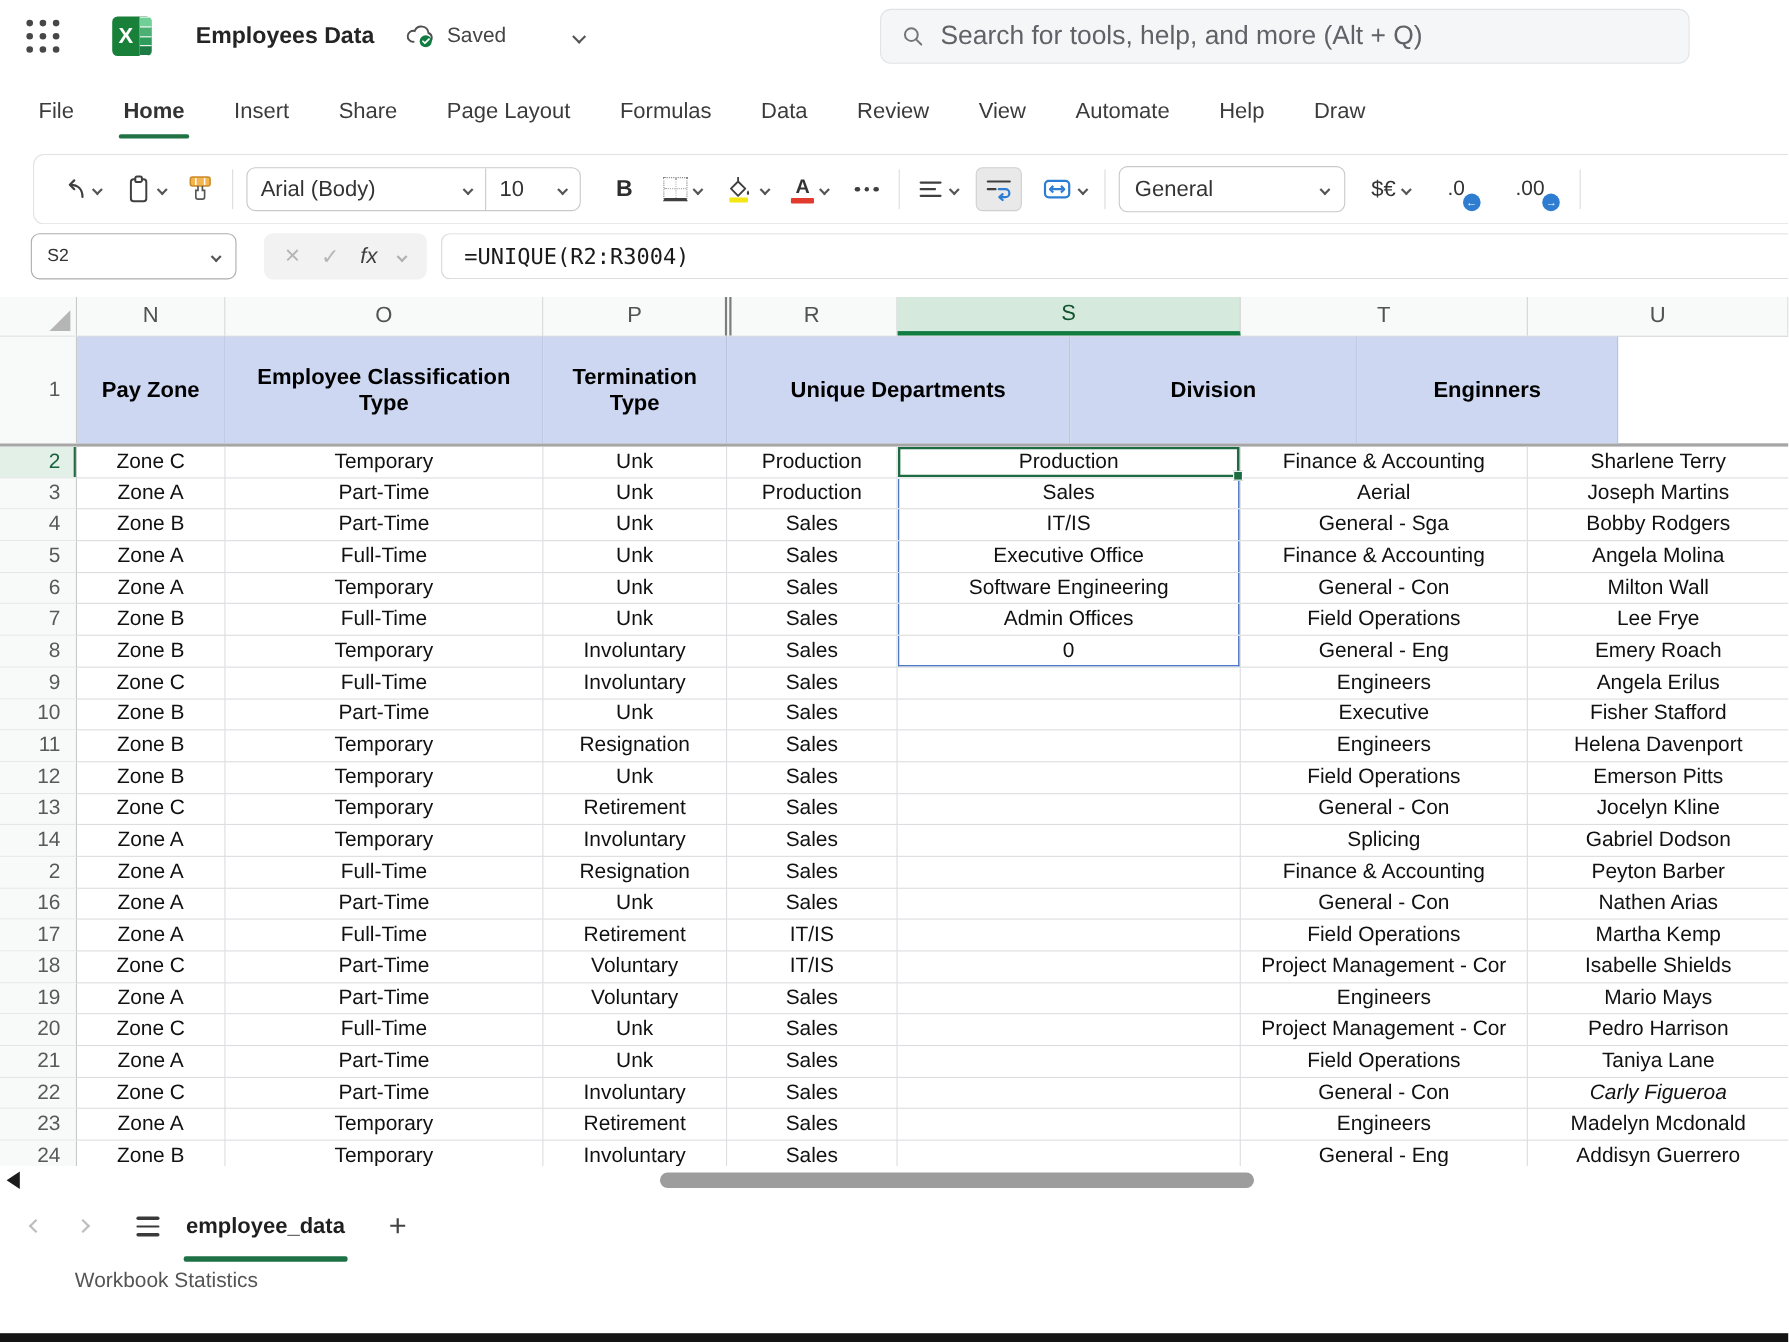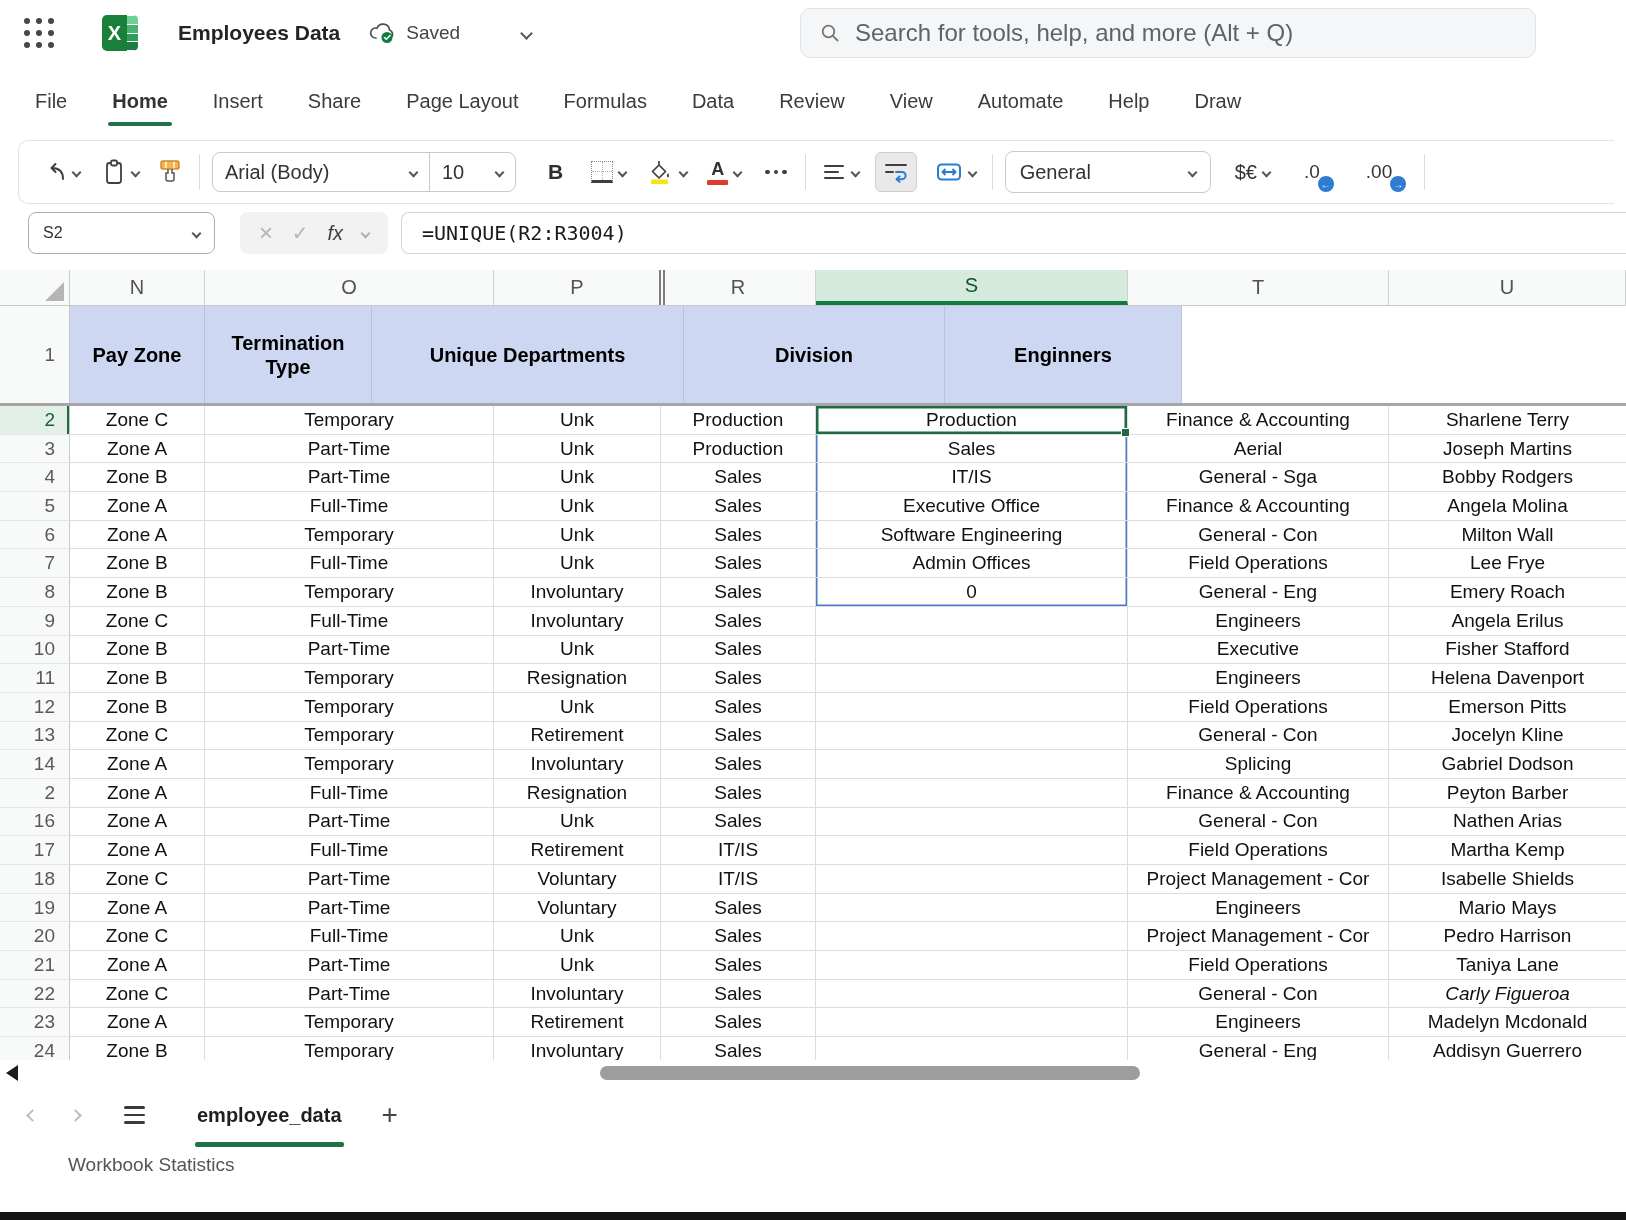--- a/index.html
+++ b/index.html
@@ -23,21 +23,21 @@
   .searchbox { position:absolute; left:800px; top:8px; width:736px; height:50px; background:#f5f6f7; border:1px solid #e1e3e5; border-radius:10px; display:flex; align-items:center; padding:0 18px; gap:14px; cursor:text; }
   .searchbox .ph { color:#5f6368; font-size:24px; }
 
   
   .menubar { position:absolute; left:0; top:74px; width:1626px; height:54px; display:flex; align-items:center; gap:41px; padding-left:33px; font-size:20px; color:#3b3b3b; }
   .menu-item { position:relative; cursor:pointer; padding:4px 2px; white-space:nowrap; }
   .menu-item.active { font-weight:700; color:#333; }
   .menu-item.active::after { content:""; position:absolute; left:-2px; right:-2px; bottom:-9px; height:4px; border-radius:2px; background:#217346; }
 
   
-  .ribbon { position:absolute; left:18px; top:140px; width:1596px; height:64px; border:1px solid #e2e2e2; border-right:none; border-radius:10px 0 0 10px; background:#fff; display:flex; align-items:center; padding-left:20px; }
+  .ribbon { position:absolute; left:30px; top:140px; width:1596px; height:64px; border:1px solid #e2e2e2; border-right:none; border-radius:10px 0 0 10px; background:#fff; display:flex; align-items:center; padding-left:20px; }
   .rb { display:flex; align-items:center; gap:6px; cursor:pointer; padding:4px; }
   .rdiv { width:1px; height:36px; background:#dcdcdc; margin:0 12px; }
   svg.ic { display:block; }
   .fontbox { display:flex; align-items:center; height:40px; border:1px solid #c9c9c9; border-radius:8px; overflow:hidden; cursor:pointer; }
   .fontbox .fname { width:216px; display:flex; align-items:center; justify-content:space-between; padding:0 12px; font-size:20px; color:#333; }
   .fontbox .fsize { width:86px; display:flex; align-items:center; justify-content:space-between; padding:0 12px; font-size:20px; color:#333; border-left:1px solid #c9c9c9; height:100%; }
   .boldbtn { font-size:21px; font-weight:800; color:#2e2e2e; padding:4px 10px; cursor:pointer; }
   .border-ic { width:22px; height:22px; border:1.5px dotted #8a8a8a; border-bottom:3px solid #3f3f3f; position:relative; }
   .border-ic::before { content:""; position:absolute; left:50%; top:0; bottom:0; border-left:1.5px dotted #b0b0b0; }
   .border-ic::after { content:""; position:absolute; top:50%; left:0; right:0; border-top:1.5px dotted #b0b0b0; }
@@ -89,21 +89,21 @@
   .hscroll { position:absolute; left:0; top:1060px; width:1626px; height:26px; }
   .hscroll .larrow { position:absolute; left:6px; top:5px; width:0; height:0; border-right:12px solid #1b1b1b; border-top:8px solid transparent; border-bottom:8px solid transparent; cursor:pointer; }
   .hscroll .thumb { position:absolute; left:600px; top:6px; width:540px; height:14px; border-radius:7px; background:#9d9d9d; cursor:grab; }
   .tabbar { position:absolute; left:0; top:1086px; width:1626px; height:58px; display:flex; align-items:center; }
   .tn { margin-left:28px; cursor:pointer; }
   .tn .chev { border-color:#bdbdbd; }
   .chev.left { transform:rotate(135deg); }
   .chev.right { transform:rotate(-45deg); }
   .hamb { margin-left:44px; display:flex; flex-direction:column; gap:5px; cursor:pointer; }
   .hamb i { width:21px; height:2.6px; background:#3a3a3a; border-radius:2px; }
-  .sheettab { position:relative; margin-left:50px; font-size:20px; font-weight:600; color:#1f1f1f; cursor:pointer; padding:6px 2px; }
+  .sheettab { position:relative; margin-left:22px; font-size:20px; font-weight:600; color:#1f1f1f; cursor:pointer; padding:6px 2px; }
   .sheettab::after { content:""; position:absolute; left:0; right:0; bottom:-14px; height:5px; border-radius:2px; background:#1e7145; }
   .addtab { margin-left:38px; font-size:28px; color:#444; cursor:pointer; line-height:1; }
   .statusbar { position:absolute; left:0; top:1146px; width:1626px; height:66px; }
   .statusbar .txt { position:absolute; left:68px; top:8px; font-size:19px; color:#555; }
   .bottomedge { position:absolute; left:0; top:1212px; width:1626px; height:8px; background:#141414; }
 </style>
 </head>
 <body>
 
 <div id="app">
@@ -291,20 +291,21 @@
         <div class="cletter" style="width: 289px;">O</div>
         <div class="cletter" style="width: 167px;">P</div>
         <div class="cletter hiddenb" style="width: 155px;">R</div>
         <div class="cletter sel" style="width: 312px;">S</div>
         <div class="cletter" style="width: 261px;">T</div>
         <div class="cletter" style="width: 237px;">U</div>
       </div>
     <div class="hrow" id="hrow">
         <div class="hnum">1</div>
         <div class="hcell" style="width: 135px;">Pay Zone</div>
+        <div class="hcell" style="width: 289px;">Employee Classification Type</div>
         <div class="hcell" style="width: 167px;">Termination Type</div>
         <div class="hcell" style="width: 312px;">Unique Departments</div>
         <div class="hcell" style="width: 261px;">Division</div>
         <div class="hcell lastcol" style="width: 237px;">Enginners</div>
       </div>
     <div class="frozen"></div>
     <div class="rows" id="rows">
         <div class="drow">
           <div class="rnum sel">2</div>
           <div class="dcell" style="width: 135px;">Zone C</div>

